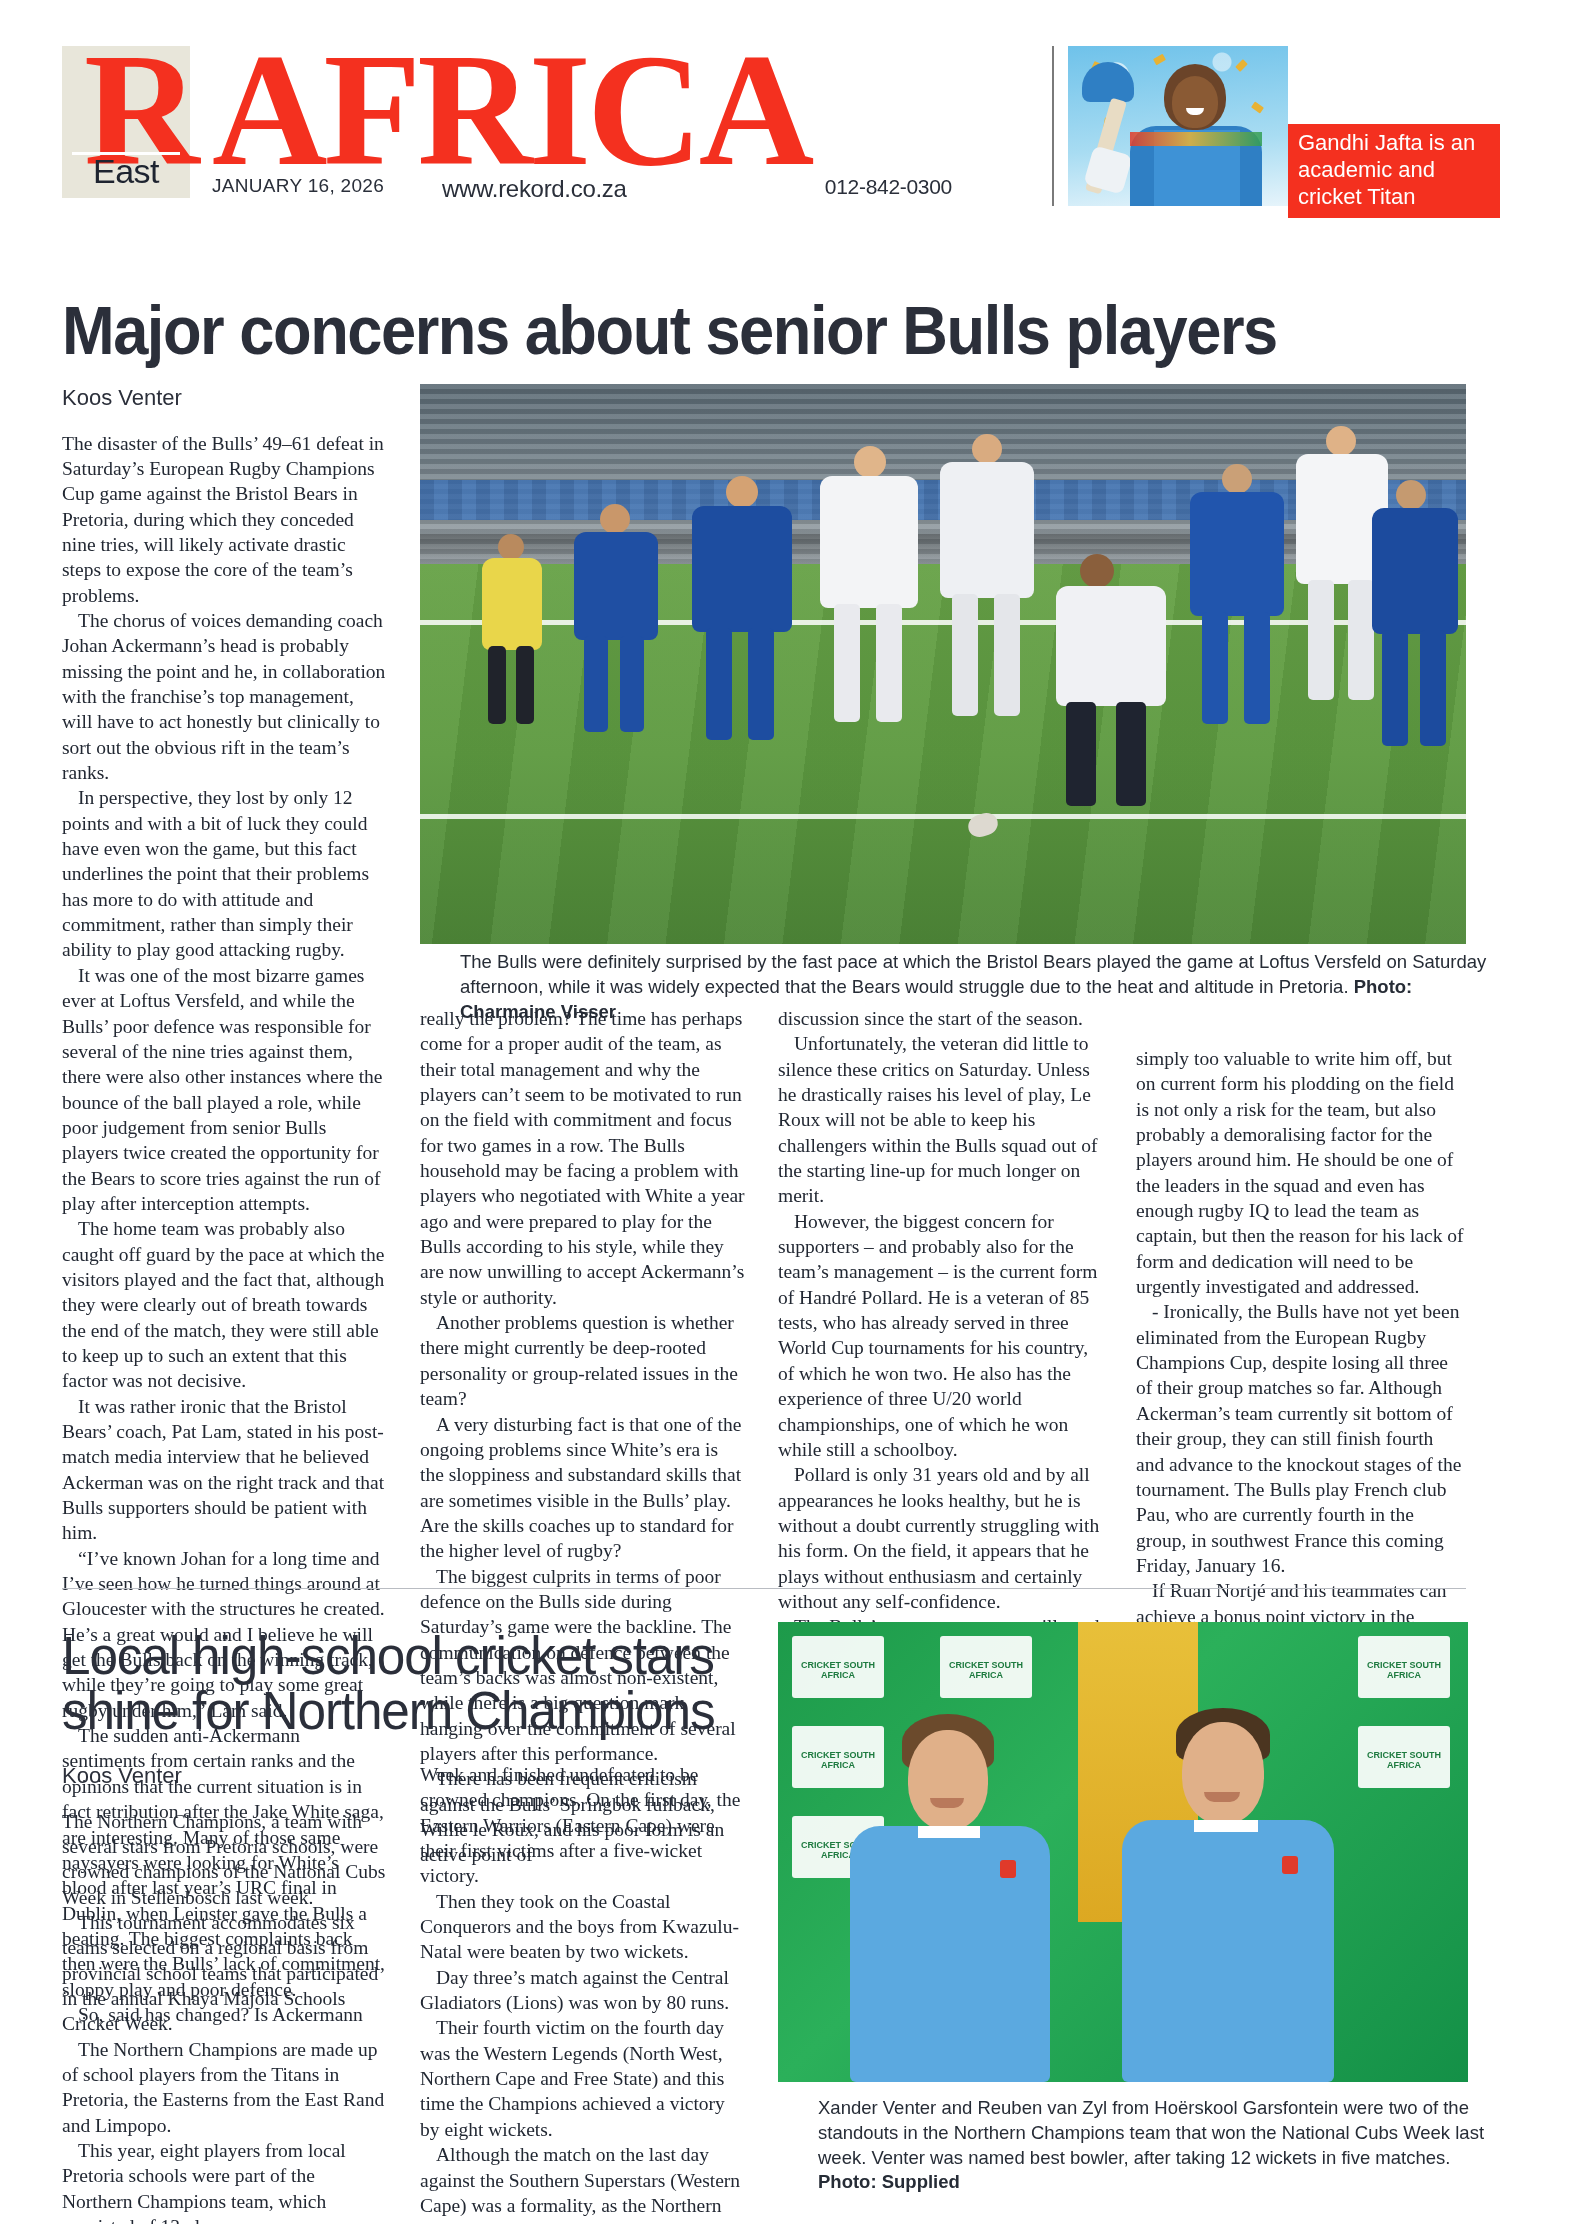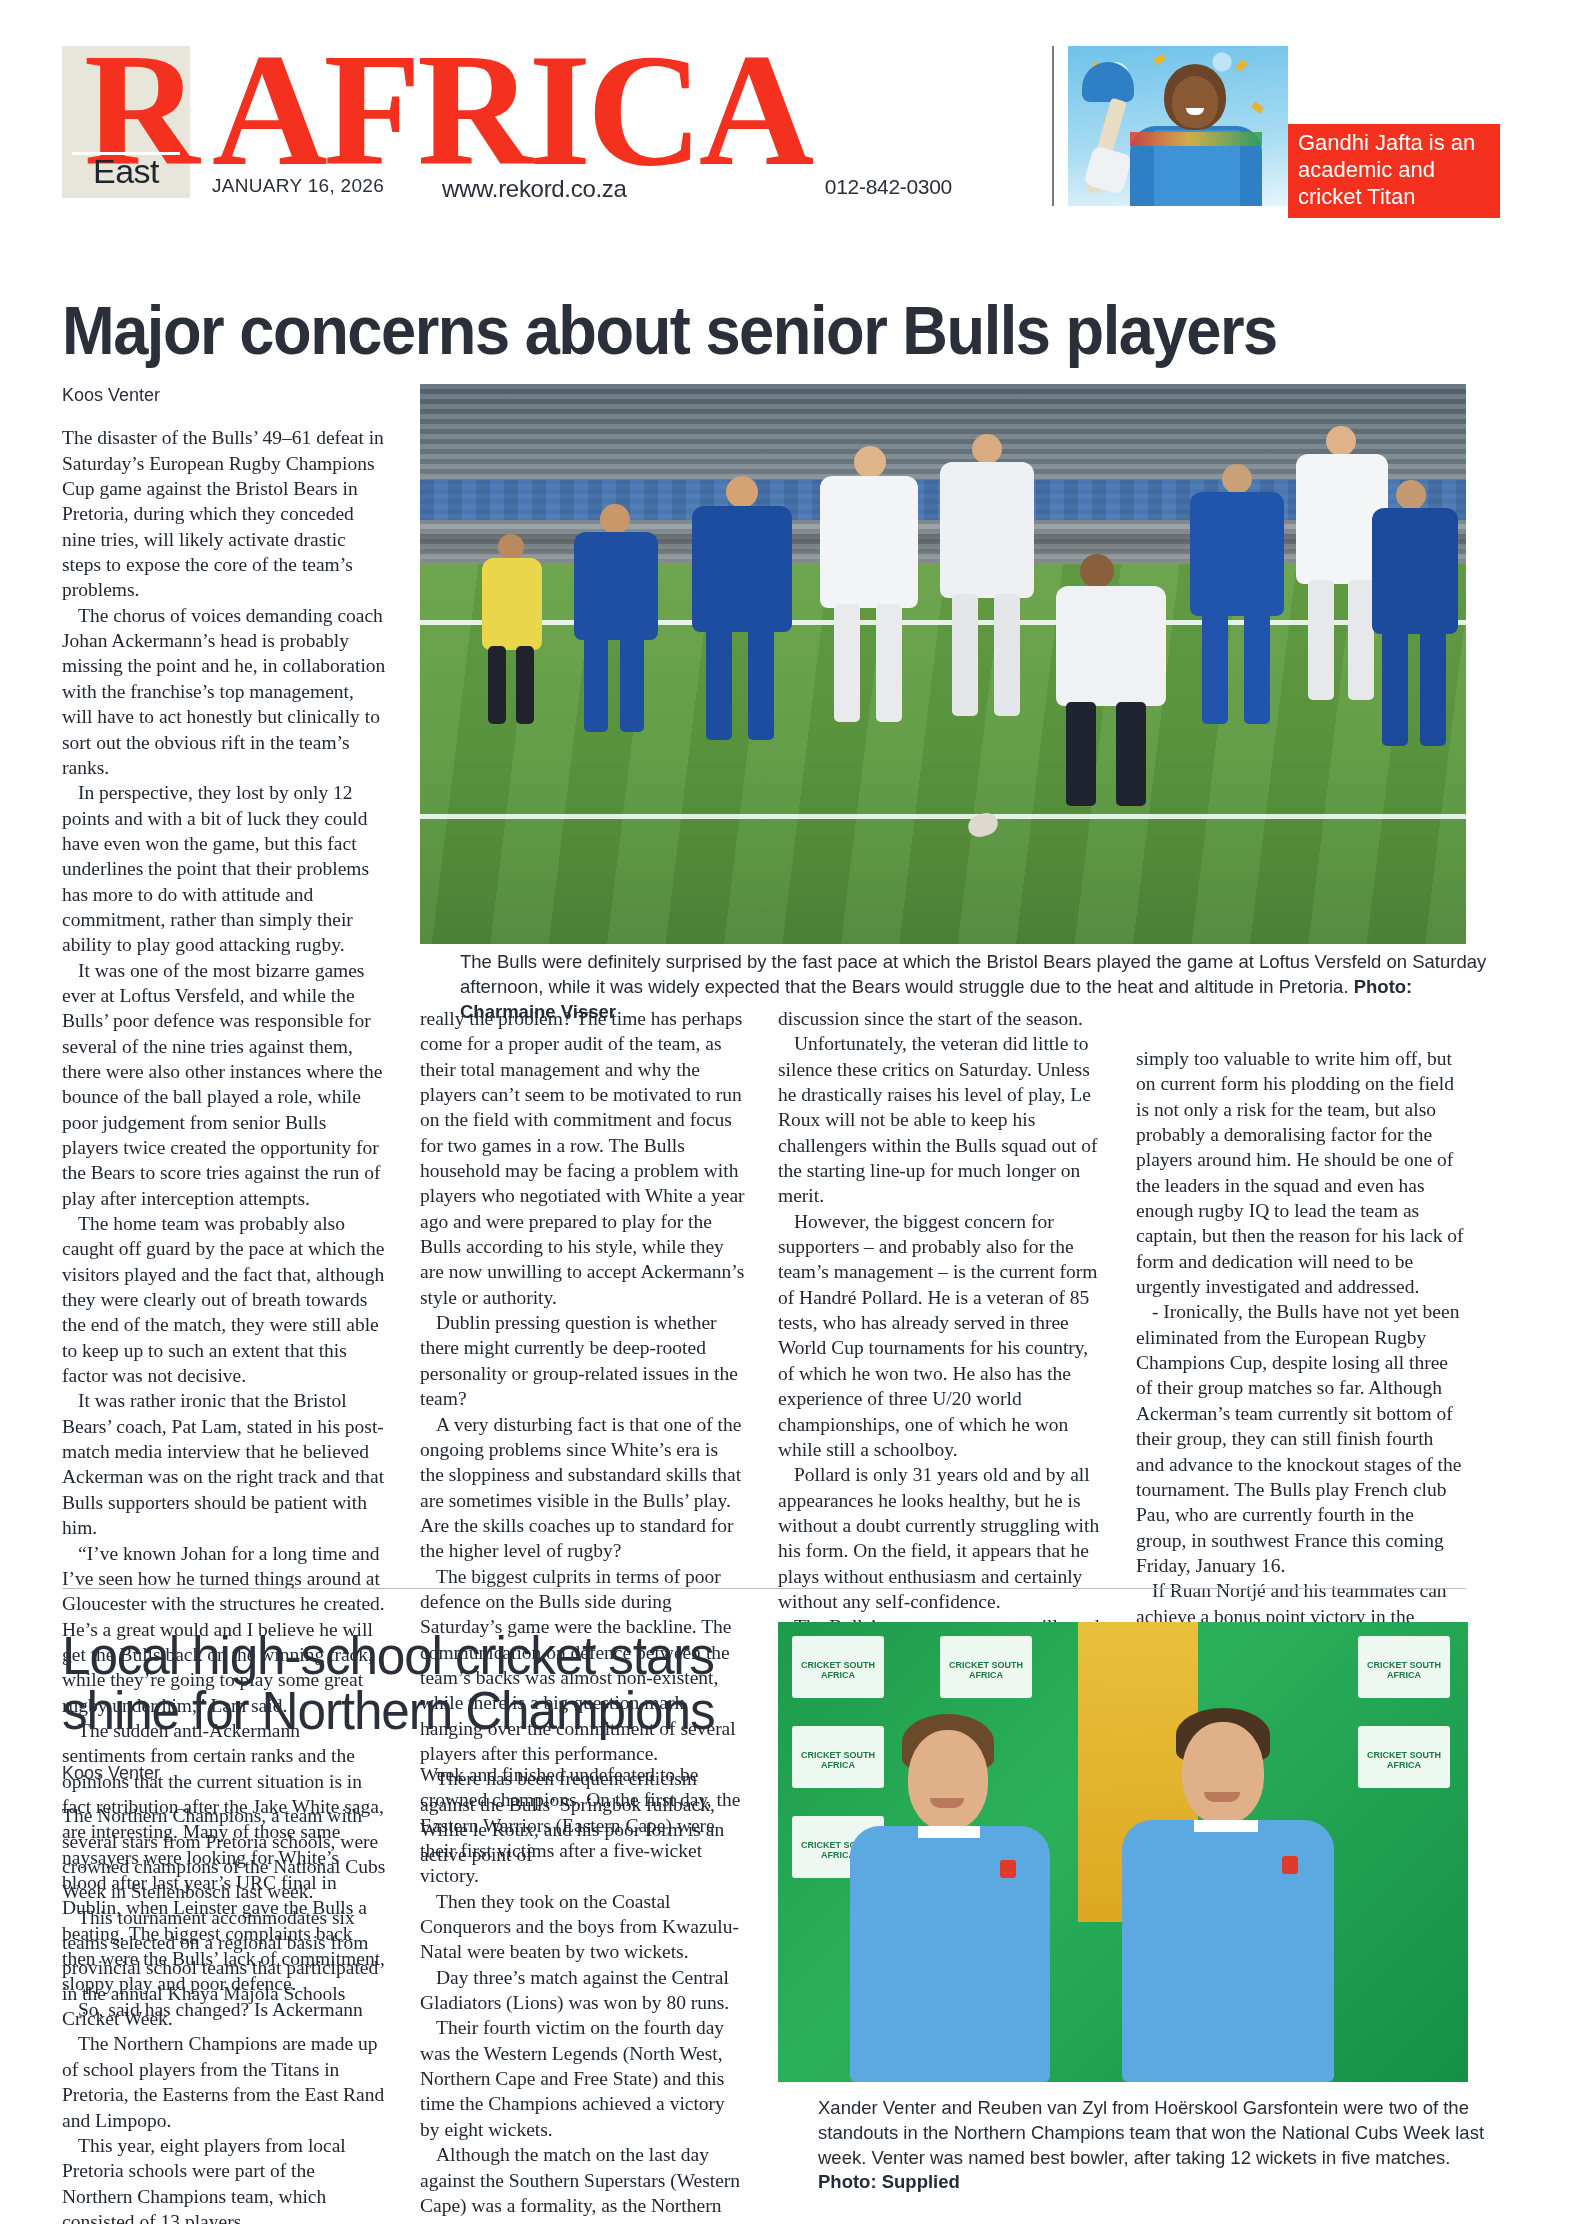--- a/index.html
+++ b/index.html
@@ -124,21 +124,21 @@
     font-family:"Liberation Sans", sans-serif;
     font-weight:700; font-size:68px; line-height:0.96;
     letter-spacing:-1.6px;
     color:#2b2f3a;
     transform:scaleX(0.93); transform-origin:left center;
   }
 
   
   .byline {
     font-family:"Liberation Sans", sans-serif;
-    font-size:18px; color:#2b2f3a; margin:0 0 18px 0;
+    font-size:22px; color:#2b2f3a; margin:0 0 18px 0;
   }
   .col {
     position:absolute;
     font-family:"Liberation Serif", serif;
     font-size:19.5px; line-height:1.30;
     color:#222833; text-align:left;
   }
   .col p { margin:0; text-indent:16px; }
   .col p.first { text-indent:0; }
 
@@ -359,21 +359,21 @@
     <div class="ball" style="left:548px;top:430px;"></div>
   </div>
 
   <div class="caption" id="cap1">
     <span>The Bulls were definitely surprised by the fast pace at which the Bristol Bears played the game at Loftus Versfeld on Saturday afternoon, while it was widely expected that the Bears would struggle due to the heat and altitude in Pretoria. </span><b>Photo: Charmaine Visser</b>
   </div>
 
   <div class="col" id="a1-c2">
     <div>
         <p class="first">really the problem? The time has perhaps come for a proper audit of the team, as their total management and why the players can’t seem to be motivated to run on the field with commitment and focus for two games in a row. The Bulls household may be facing a problem with players who negotiated with White a year ago and were prepared to play for the Bulls according to his style, while they are now unwilling to accept Ackermann’s style or authority.</p>
-        <p>Dublin pressing question is whether there might currently be deep-rooted personality or group-related issues in the team?</p>
+        <p>Another problems question is whether there might currently be deep-rooted personality or group-related issues in the team?</p>
         <p>A very disturbing fact is that one of the ongoing problems since White’s era is the sloppiness and substandard skills that are sometimes visible in the Bulls’ play. Are the skills coaches up to standard for the higher level of rugby?</p>
         <p>The biggest culprits in terms of poor defence on the Bulls side during Saturday’s game were the backline. The communication on defence between the team’s backs was almost non-existent, while there is a big question mark hanging over the commitment of several players after this performance.</p>
         <p>There has been frequent criticism against the Bulls’ Springbok fullback, Willie le Roux, and his poor form is an active point of</p>
       </div>
   </div>
   <div class="col" id="a1-c3">
     <div>
         <p class="first">discussion since the start of the season.</p>
         <p>Unfortunately, the veteran did little to silence these critics on Saturday. Unless he drastically raises his level of play, Le Roux will not be able to keep his challengers within the Bulls squad out of the starting line-up for much longer on merit.</p>
         <p>However, the biggest concern for supporters – and probably also for the team’s management – is the current form of Handré Pollard. He is a veteran of 85 tests, who has already served in three World Cup tournaments for his country, of which he won two. He also has the experience of three U/20 world championships, one of which he won while still a schoolboy.</p>

